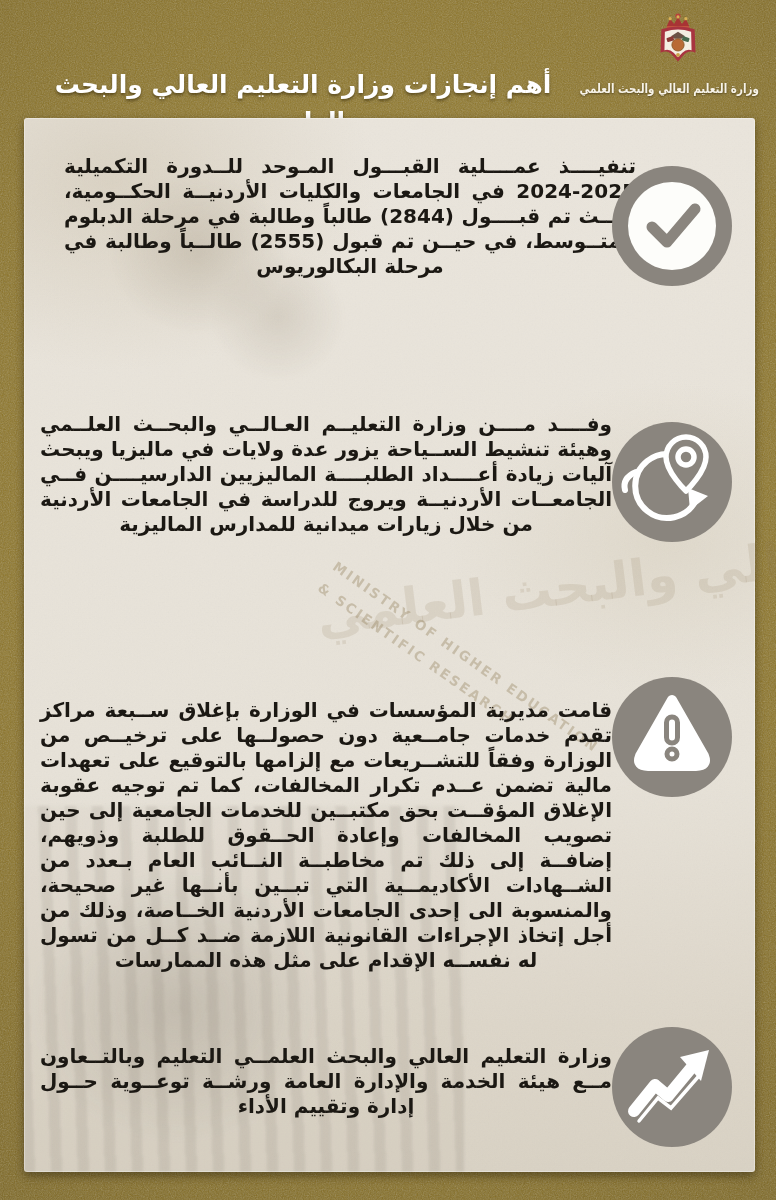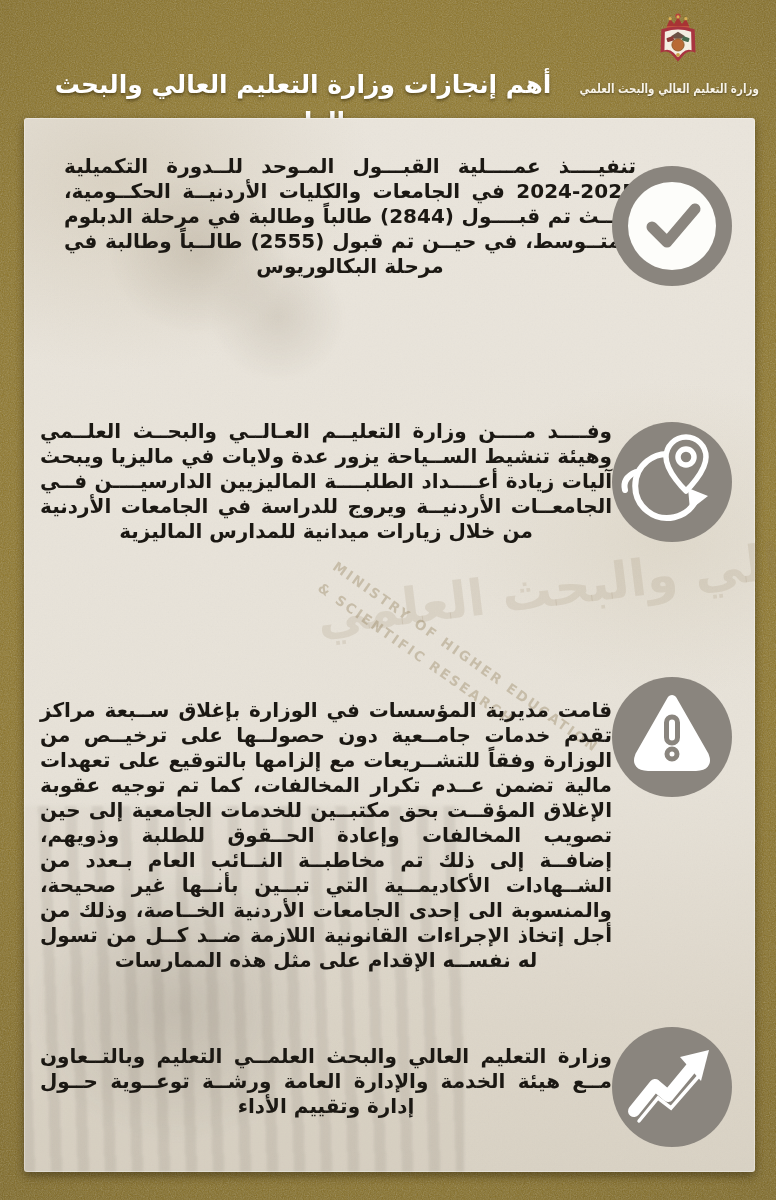--- a/index.html
+++ b/index.html
@@ -63,21 +63,21 @@
   }
   .section{position:absolute;left:0;width:731px;}
   .sec-text{
     position:absolute;left:16px;width:572px;
     direction:rtl;unicode-bidi:plaintext;
     text-align:justify;text-align-last:center;
     color:#1b1813;font-size:20px;font-weight:bold;line-height:25px;
   }
   .sec-icon{position:absolute;left:586px;width:124px;height:124px;}
   .s1 .sec-text{top:36px;margin-left:24px;} .s1 .sec-icon{top:46px;}
-  .s2 .sec-text{top:294px;margin-top:7px;} .s2 .sec-icon{top:302px;}
+  .s2 .sec-text{top:294px;} .s2 .sec-icon{top:302px;}
   .s3 .sec-text{top:580px;} .s3 .sec-icon{top:557px;}
   .s4 .sec-text{top:926px;} .s4 .sec-icon{top:907px;}
 </style>
 </head>
 <body>
 
 <svg class="noise-layer" width="776" height="1200" aria-hidden="true">
   <filter id="grainA">
       <feTurbulence type="fractalNoise" baseFrequency="0.85" numOctaves="3" seed="7"></feTurbulence>
       <feColorMatrix type="saturate" values="0"></feColorMatrix>

